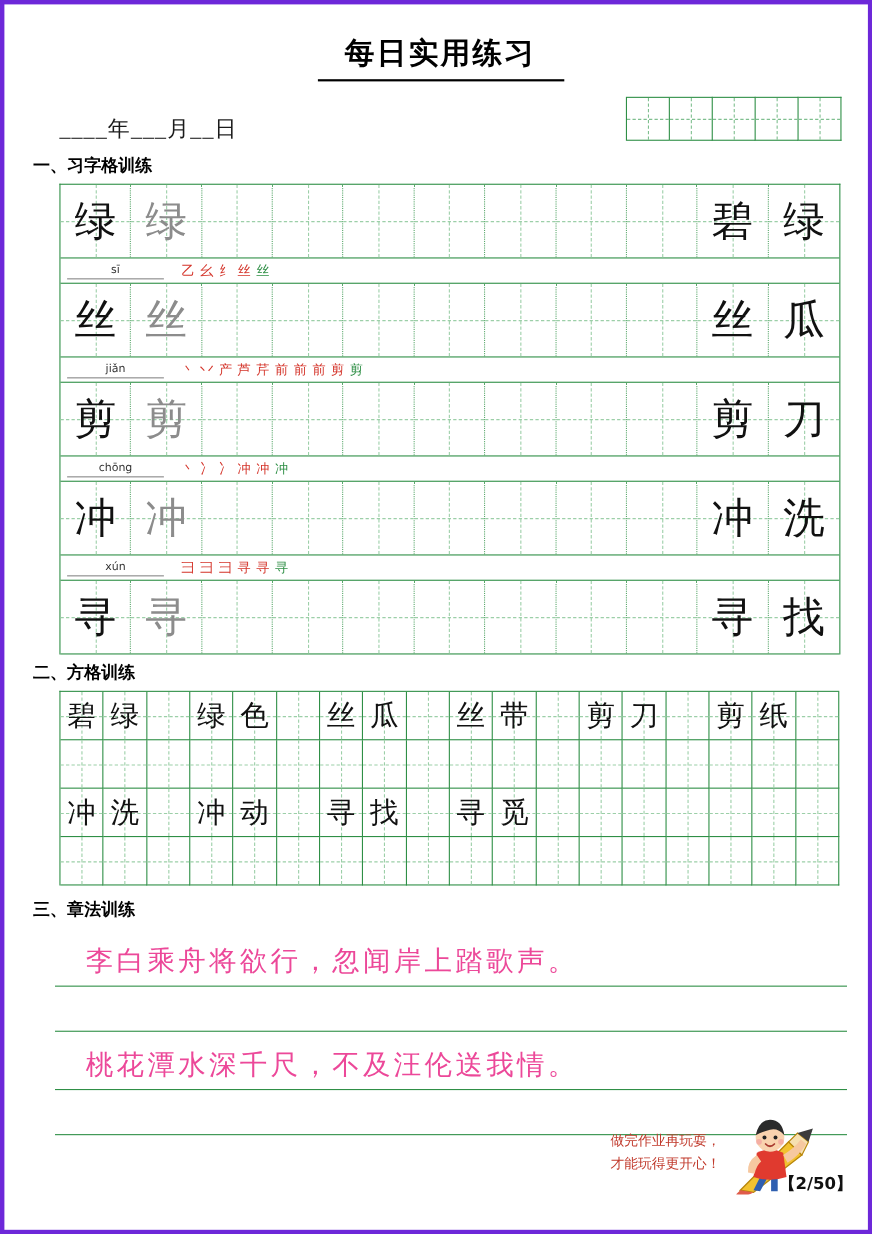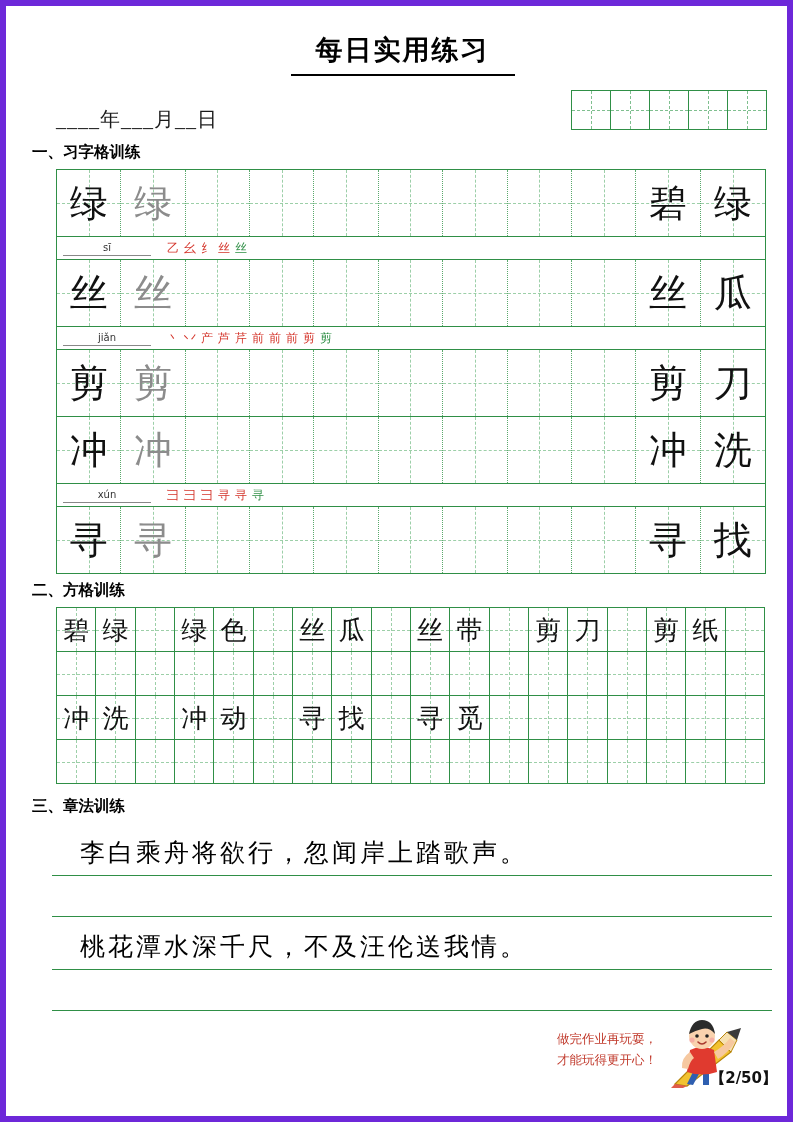--- a/index.html
+++ b/index.html
@@ -8,21 +8,21 @@
     background:#ffffff;
     font-family:"Liberation Serif", serif;
     color:#1a1a1a;
     position:relative;
     overflow:hidden;
   }
   .page{
     position:absolute;
     left:0;top:0;width:793px;height:1122px;
     box-sizing:border-box;
-    border:6px solid #6d28d9;
+    border:4px solid #6d28d9;
     padding:0;
   }
   .inner{
     position:absolute;
     left:22px;top:12px;
     width:749px;
     height:1090px;
   }
   
   .title{
@@ -170,21 +170,21 @@
   .sline{
     border-bottom:1px solid #2f8f46;
     height:52px;
     position:relative;
   }
   .sline .txt{
     position:absolute;left:28px;bottom:6px;
     font-size:25px;
     letter-spacing:3px;
     font-family:"DejaVu Serif", serif;
-    color:#000000;
+    color:#ec4899;
   }
   .sline.empty{height:40px;}
   
   .footer{
     position:absolute;left:0;bottom:6px;width:749px;height:96px;
   }
   .pagenum{
     position:absolute;left:0;right:0;bottom:14px;text-align:right;
     font-family:"DejaVu Sans", sans-serif;
     font-size:15px;font-weight:bold;color:#111;
@@ -380,20 +380,24 @@
               <span class="glyph solid">剪</span>
             </div>
             <div class="cell">
               <i class="gx"></i>
               <i class="gy"></i>
               <span class="glyph solid">刀</span>
             </div>
           </div>
         </div>
         <div class="prow">
+          <div class="strokebar">
+            <div class="pinyin">chōng</div>
+            <div class="strokes"><span>丶</span><span>冫</span><span>冫</span><span>冲</span><span>冲</span><span class="last">冲</span></div>
+          </div>
           <div class="cells">
             <div class="cell">
               <i class="gx"></i>
               <i class="gy"></i>
               <span class="glyph dark">冲</span>
             </div>
             <div class="cell">
               <i class="gx"></i>
               <i class="gy"></i>
               <span class="glyph gray">冲</span>

